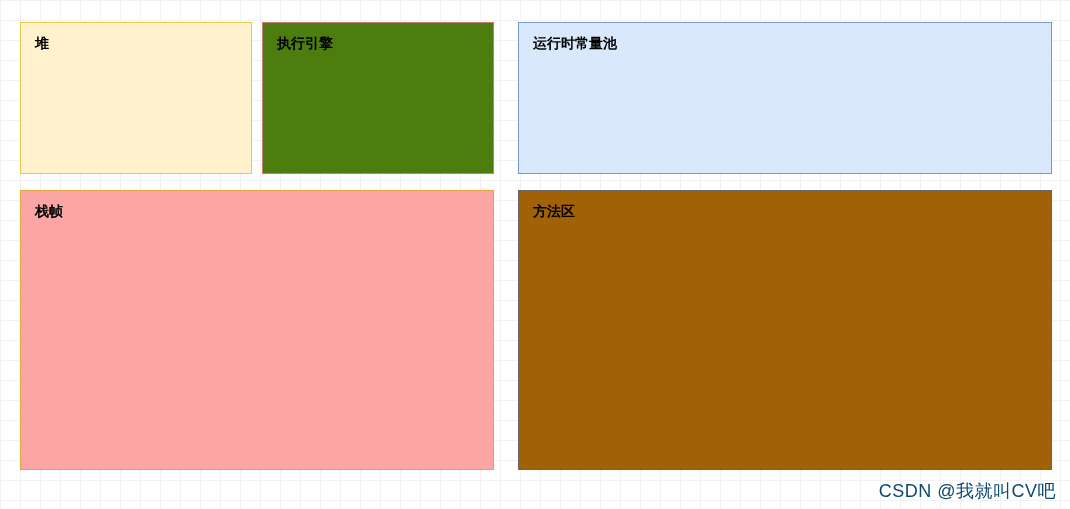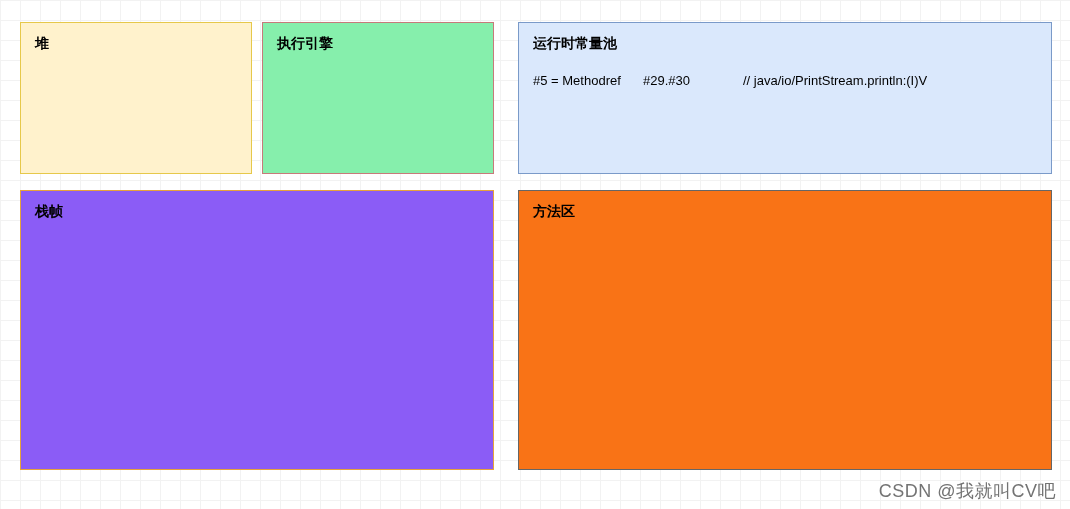--- a/index.html
+++ b/index.html
@@ -34,42 +34,42 @@
     font-weight: bold;
     font-size: 14px;
     margin-bottom: 20px;
   }
   .heap {
     left: 20px; top: 22px; width: 232px; height: 152px;
     background: #FFF2CC; border-color: #E6C84A;
   }
   .engine {
     left: 262px; top: 22px; width: 232px; height: 152px;
-    background: #86efac; border-color: #C77A7A;
+    background: #4d7c0f; border-color: #C77A7A;
   }
   .pool {
     left: 518px; top: 22px; width: 534px; height: 152px;
     background: #DAE8FC; border-color: #7A9AC9;
   }
   .frame {
     left: 20px; top: 190px; width: 474px; height: 280px;
-    background: #8b5cf6; border-color: #E6A23C;
+    background: #fca5a5; border-color: #E6A23C;
   }
   .method {
     left: 518px; top: 190px; width: 534px; height: 280px;
-    background: #f97316; border-color: #666;
+    background: #a16207; border-color: #666;
   }
   .pool .table-row { display: flex; margin-bottom: 10px; font-size: 13px; }
   .pool .c1 { width: 110px; }
   .pool .c2 { width: 100px; }
   .pool .c3 { flex: 1; white-space: nowrap; }
   .watermark {
     position: absolute;
     right: 14px; bottom: 6px;
-    color: #737373;
+    color: #0c4a6e;
     font-size: 18px;
     font-family: Arial, "Microsoft YaHei", sans-serif;
     z-index: 2;
     letter-spacing: 0.5px;
   }
 </style>
 </head>
 <body>
 
 <div class="grid-bg"></div>
@@ -77,25 +77,20 @@
 <div class="box heap">
   <div class="title">堆</div>
 </div>
 
 <div class="box engine">
   <div class="title">执行引擎</div>
 </div>
 
 <div class="box pool">
   <div class="title">运行时常量池</div>
-  <div class="table-row">
-    <span class="c1">#5 = Methodref</span>
-    <span class="c2">#29.#30</span>
-    <span class="c3">// java/io/PrintStream.println:(I)V</span>
-  </div>
 </div>
 
 <div class="box frame">
   <div class="title">栈帧</div>
 </div>
 
 <div class="box method">
   <div class="title">方法区</div>
 </div>
 

